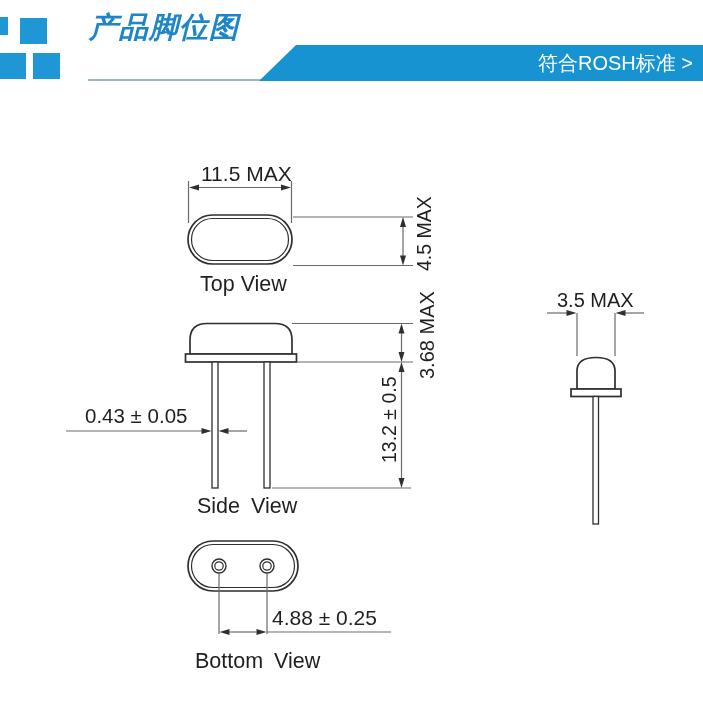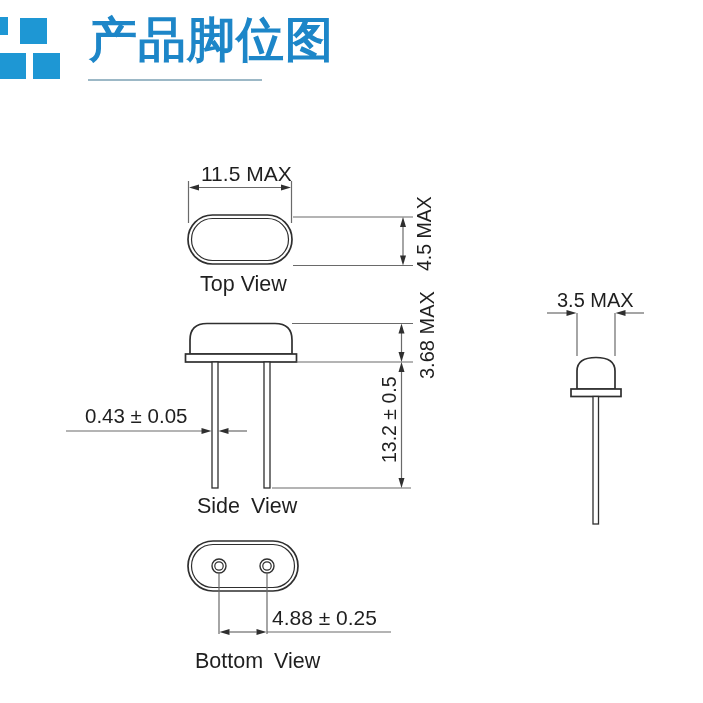--- a/index.html
+++ b/index.html
@@ -6,21 +6,21 @@
     --brand-blue:#1E97D4; --title-blue:#1D86C8; --subtitle-blue:#56A8D8;
     --banner-blue:#1793D2; --line-dark:#2F2F2F; --line-dim:#6A6A6A;
     --text-dark:#1F1F1F; --underline:#9CB8C6;
   }
   *{margin:0;padding:0;box-sizing:border-box;}
   html,body{background:#fff;}
   #stage{position:relative;width:703px;height:703px;background:#fff;overflow:hidden;
          font-family:"Liberation Sans",sans-serif;}
   .abs{position:absolute;}
   .sq{position:absolute;background:var(--brand-blue);}
-  #title{left:89px;top:8px;font-size:48px;font-weight:bold;color:var(--title-blue);letter-spacing:1px;}
+  #title{left:89px;top:8px;font-size:29px;font-weight:bold;color:var(--title-blue);letter-spacing:1px;font-style:italic;}
   #subtitle{left:90px;top:53px;font-size:21px;color:var(--subtitle-blue);letter-spacing:1px;}
   #underline{left:88px;top:79px;width:174px;height:2px;background:var(--underline);}
   #banner{left:259px;top:45px;width:444px;height:36px;background:var(--banner-blue);
           clip-path:polygon(37px 0,100% 0,100% 100%,0 100%);
           color:#fff;font-size:20px;line-height:36px;text-align:right;padding-right:10px;}
   svg text{fill:var(--text-dark);font-family:"Liberation Sans",sans-serif;}
   .outl{fill:#fff;stroke:var(--line-dark);stroke-width:1.7;}
   .outl2{fill:none;stroke:var(--line-dark);stroke-width:1.2;}
   .dim{stroke:var(--line-dim);stroke-width:1.2;fill:none;}
   .arr{fill:var(--line-dark);stroke:none;}
@@ -34,20 +34,21 @@
 
   <div class="abs" style="left:0;top:0;width:703px;height:100px;">
     <div>
       <div class="sq" style="left:0;top:17px;width:8px;height:18px;"></div>
       <div class="sq" style="left:20px;top:18px;width:27px;height:26px;"></div>
       <div class="sq" style="left:0;top:53px;width:26px;height:26px;"></div>
       <div class="sq" style="left:33px;top:53px;width:27px;height:26px;"></div>
     </div>
     <div class="abs" id="title">产品脚位图</div>
     <div class="abs" id="underline"></div>
+    <div class="abs" id="banner">符合ROSH标准 &gt;</div>
   </div>
 
   <svg width="703" height="703" viewBox="0 0 703 703" style="position:absolute;left:0;top:0;">
 
     <g>
       <line class="dim" x1="188.5" y1="181" x2="188.5" y2="223"></line>
       <line class="dim" x1="291.5" y1="181" x2="291.5" y2="223"></line>
       <line class="dim" x1="191" y1="187.5" x2="289" y2="187.5"></line>
       <path class="arr" d="M189,187.5 L199,184.5 L199,190.5 Z"></path>
       <path class="arr" d="M291,187.5 L281,184.5 L281,190.5 Z"></path>

